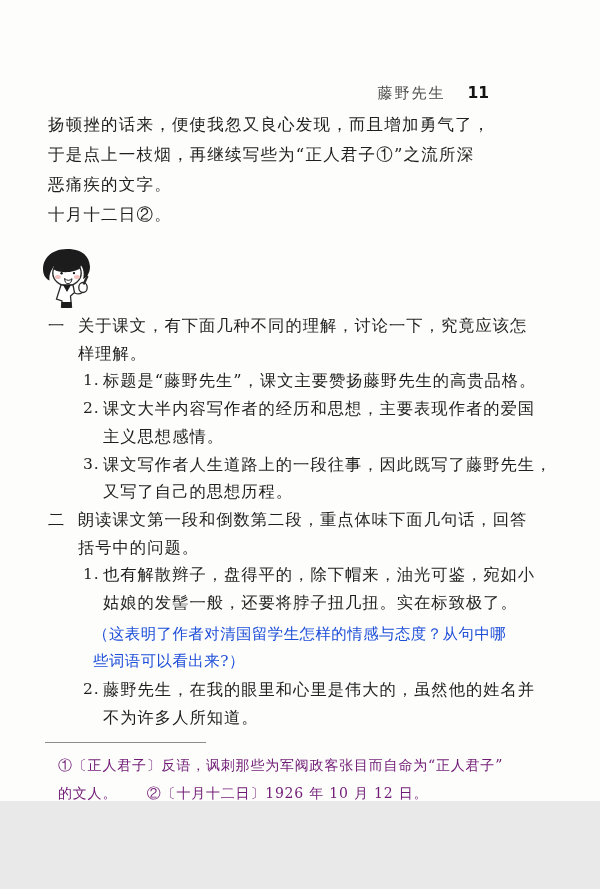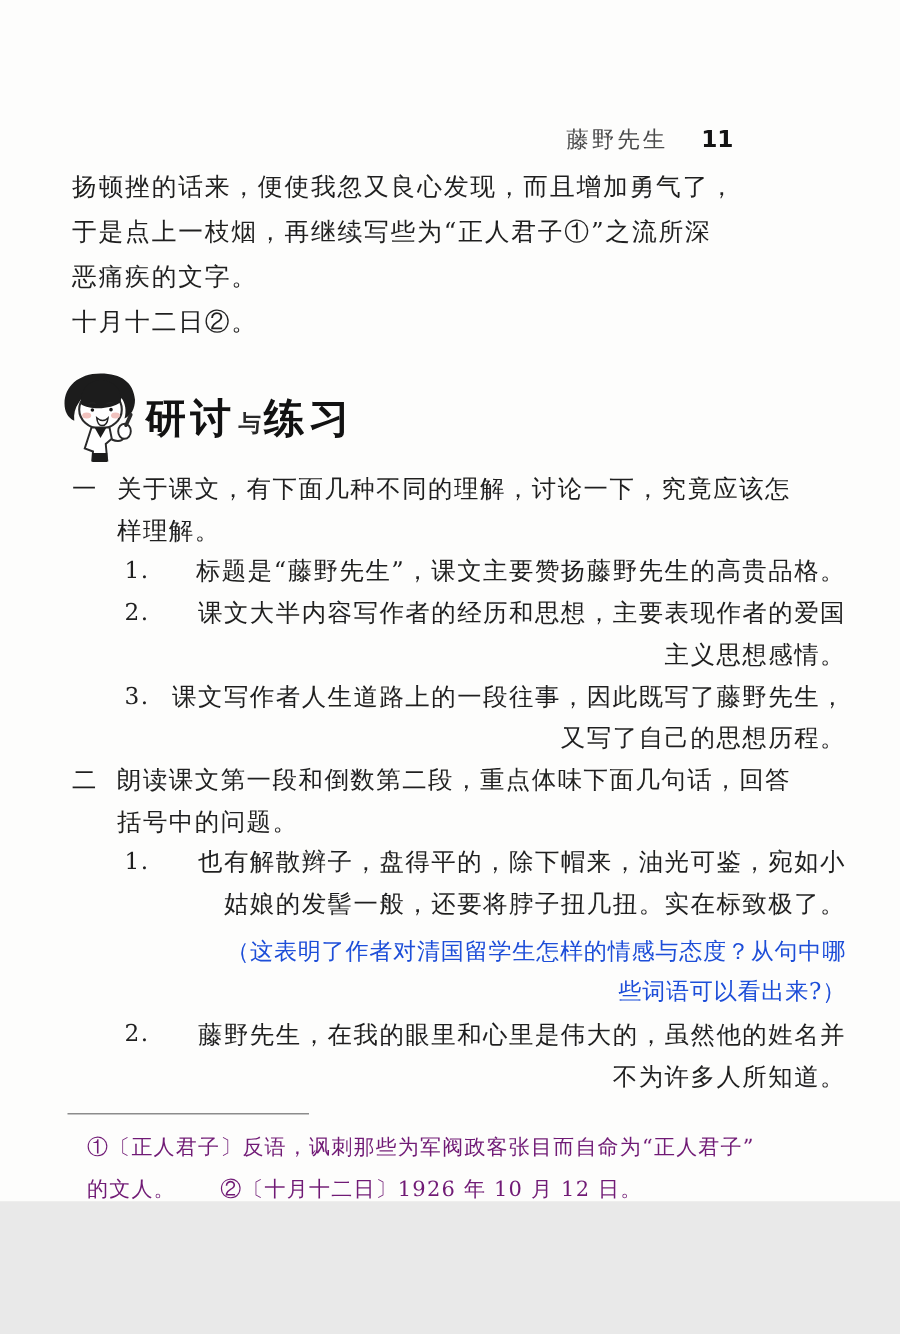--- a/index.html
+++ b/index.html
@@ -43,21 +43,21 @@
   
   .exercises{
     position:absolute; top:312px; left:48px; width:516px;
     font-size:16.3px; line-height:27.7px; letter-spacing:1px;
   }
   .q-row{ display:flex; }
   .q-num{ flex:none; width:30px; }
   .q-body{ flex:1; min-width:0; }
   .sub-row{ display:flex; margin-left:35px; }
   .sub-num{ flex:none; width:20px; font-size:15.5px; }
-  .sub-body{ flex:1; min-width:0;text-align:right; }
+  .sub-body{ flex:1; min-width:0; }
   .note{
     margin-left:-10px; margin-top:4px;
     color:#1d4ed8; font-size:15.4px; letter-spacing:0.5px;
   }
   .line{ white-space:nowrap; }
   
   .fn-rule{
     position:absolute; top:742px; left:45px; width:161px;
     border-top:1.5px solid #8c8c8c;
   }
@@ -109,23 +109,20 @@
     <path d="M27,38 L35,38 L31,45 Z" fill="#1c1c1c"></path>
 
     <path d="M25.5,55 L35.5,55 L35.5,61 L25.5,61 Z" fill="#1c1c1c"></path>
 
     <path d="M38.5,46 q6,2.5 8.5,-1.5" fill="none" stroke="#2a2a2a" stroke-width="1.3"></path>
     <ellipse cx="47" cy="40.5" rx="4.2" ry="5" fill="#ffffff" stroke="#2a2a2a" stroke-width="1.3"></ellipse>
 
     <path d="M48,36.5 l3.2,-7" stroke="#2a2a2a" stroke-width="2.4" stroke-linecap="round"></path>
   </svg>
 
-  <div class="section-title">
-    <span>研讨</span><span class="conn">与</span><span>练习</span>
-  </div>
 
   <div class="exercises">
       <div class="q-row">
         <div class="q-num">一</div>
         <div class="q-body">
           <div class="line">关于课文，有下面几种不同的理解，讨论一下，究竟应该怎</div>
           <div class="line">样理解。</div>
         </div>
       </div>
       <div class="sub-row">

